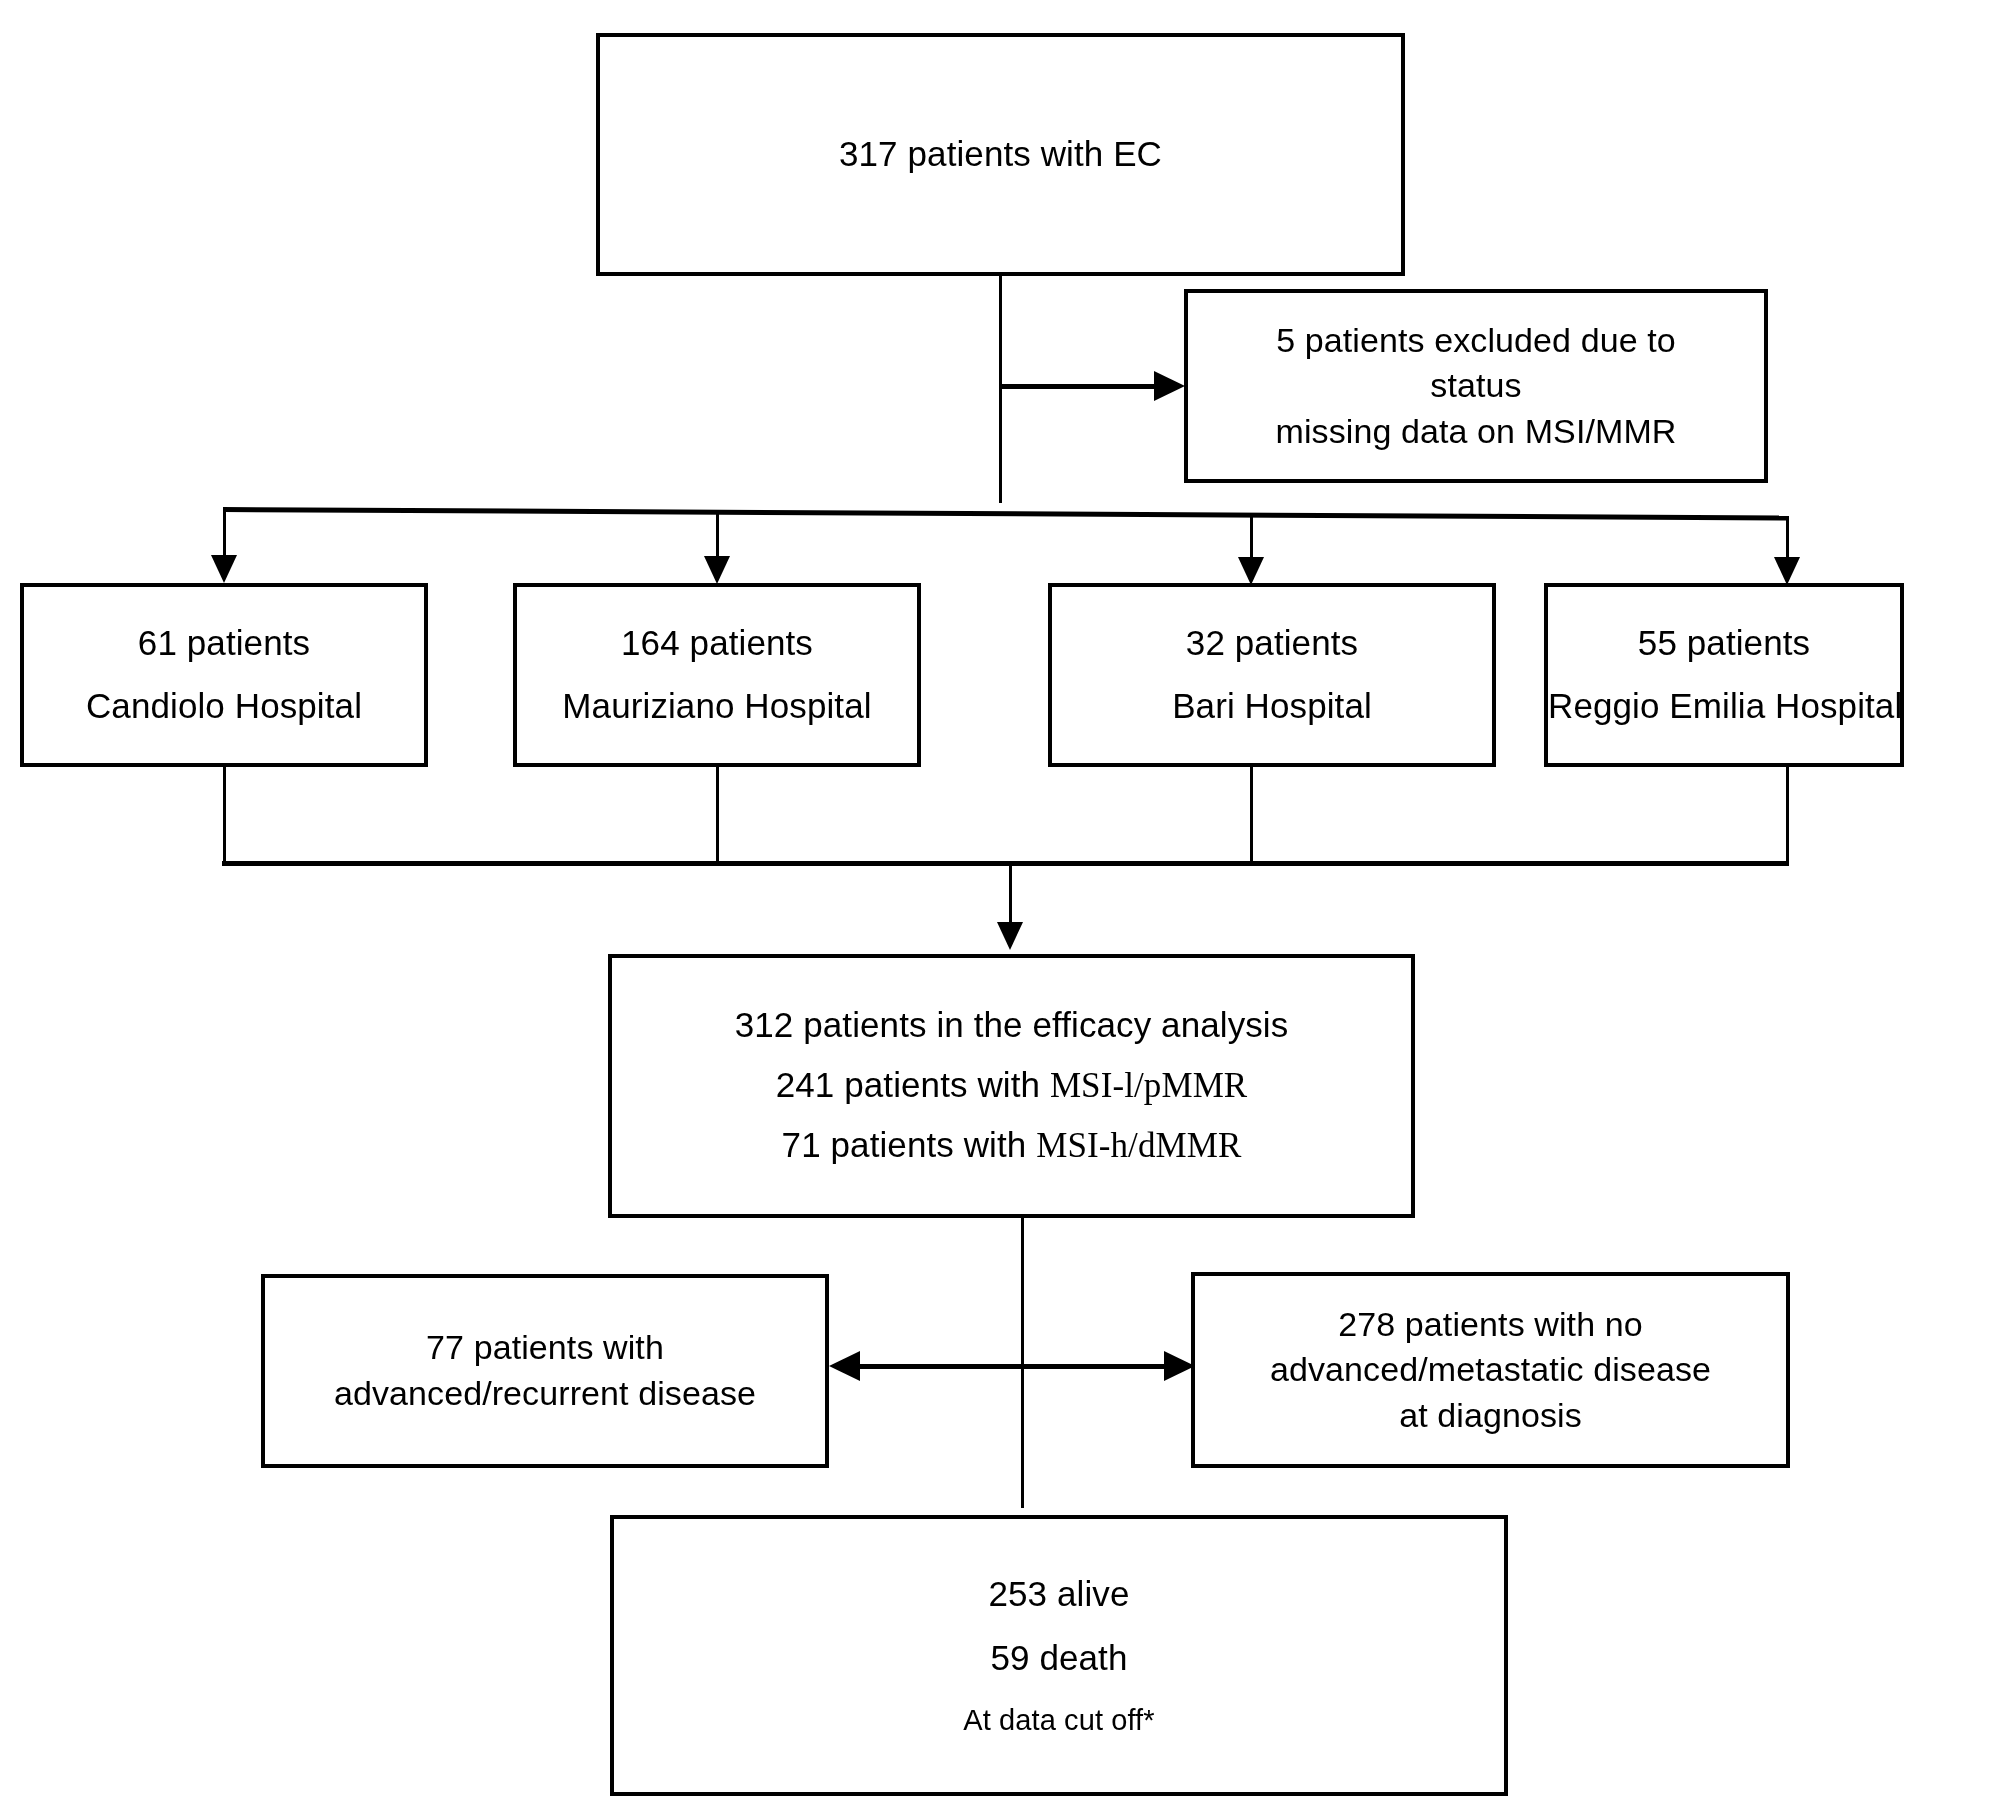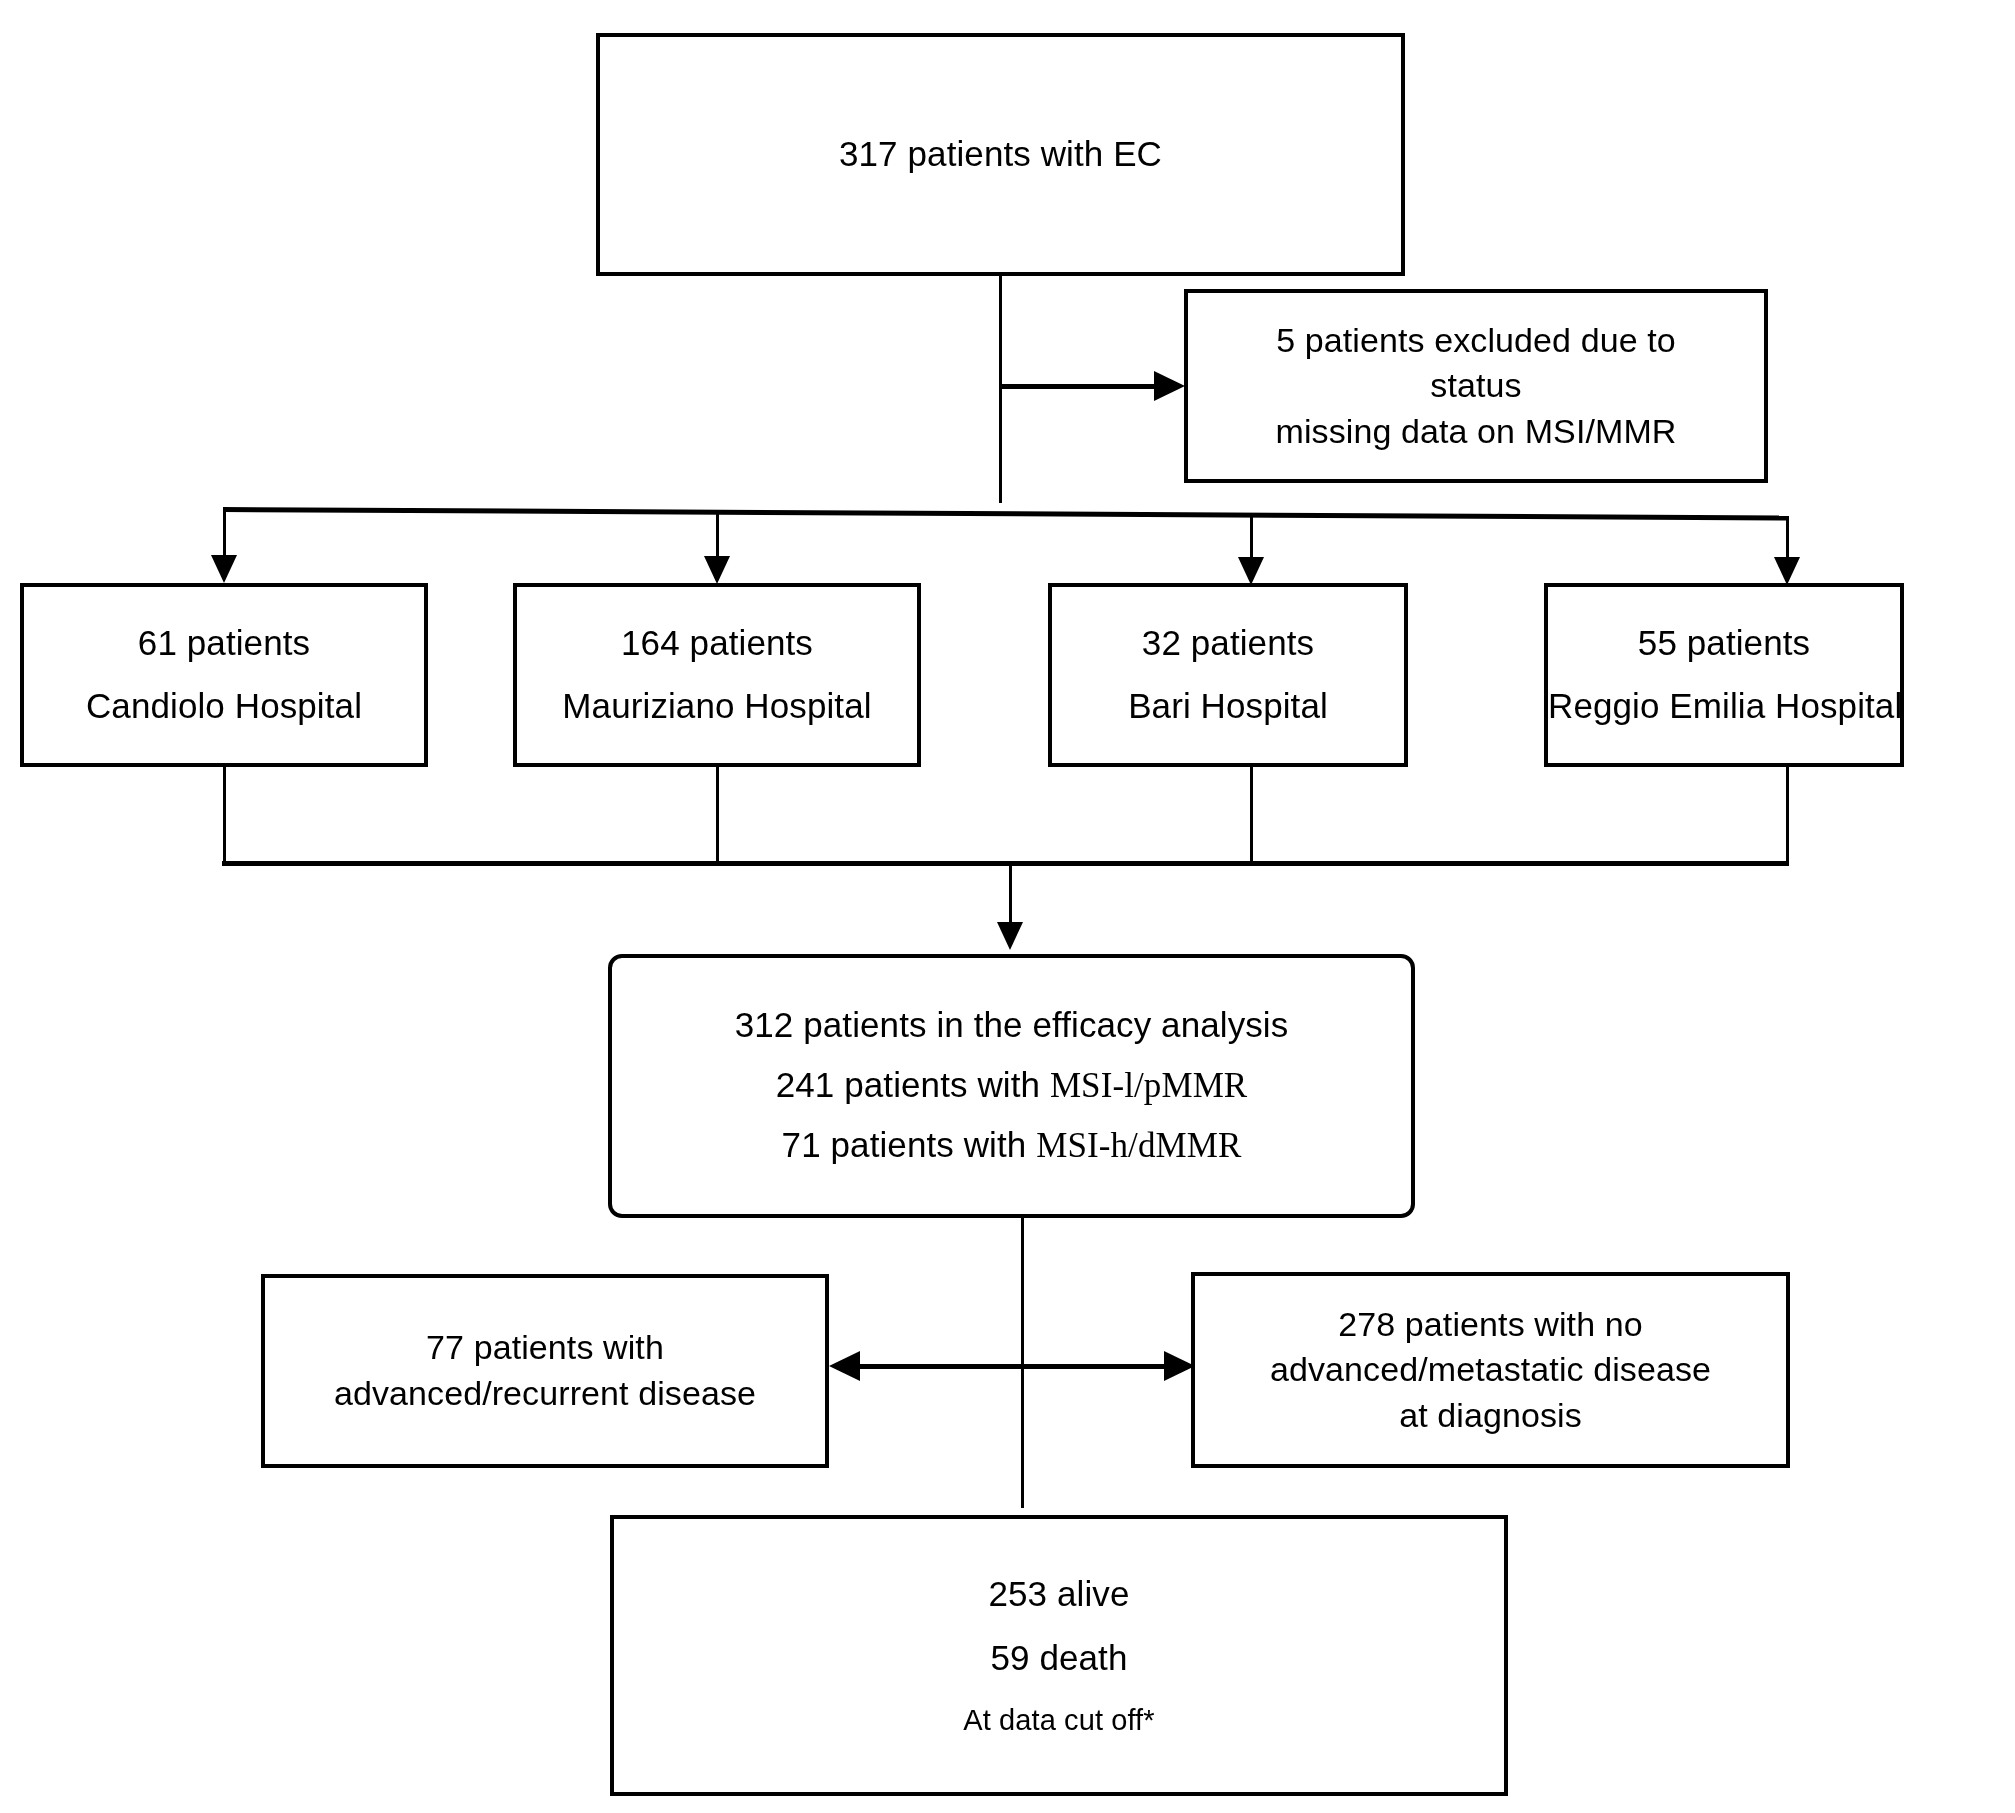--- a/index.html
+++ b/index.html
@@ -41,23 +41,23 @@
     margin-top: 28px;
   }
   .serif-tail {
     font-family: "Liberation Serif", serif;
   }
   
   #node-total       { left: 596px; top: 33px;   width: 809px; height: 243px; }
   #node-excluded    { left: 1184px; top: 289px;  width: 584px; height: 194px; }
   #node-h1          { left: 20px;   top: 583px; width: 408px;  height: 184px; }
   #node-h2          { left: 513px; top: 583px; width: 408px;  height: 184px; }
-  #node-h3          { left: 1048px; top: 583px; width: 360px;  height: 184px; }
+  #node-h3          { left: 1048px; top: 583px; width: 448px;  height: 184px; }
   #node-h4          { left: 1544px; top: 583px; width: 360px; height: 184px; }
-  #node-efficacy    { left: 608px; top: 954px; width: 807px; height: 264px; border-radius: 14px; }
+  #node-efficacy    { left: 608px; top: 954px; width: 807px; height: 264px; }
   #node-advanced    { left: 261px;  top: 1274px; width: 568px; height: 194px; }
   #node-noadvanced  { line-height: 1; left: 1191px; top: 1272px; width: 599px; height: 196px; }
   #node-outcome     { left: 610px; top: 1515px; width: 898px; height: 281px; }
 
   #node-excluded .line,
   #node-advanced .line,
   #node-noadvanced .line { font-size: 34px; }
   #node-excluded .line + .line,
   #node-advanced .line + .line,
   #node-noadvanced .line + .line { margin-top: 9.8px; }

